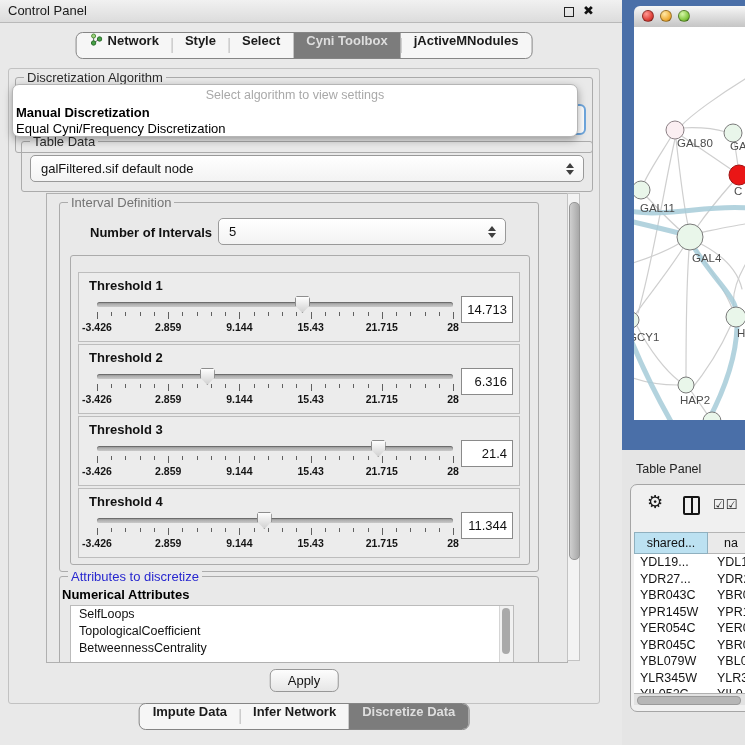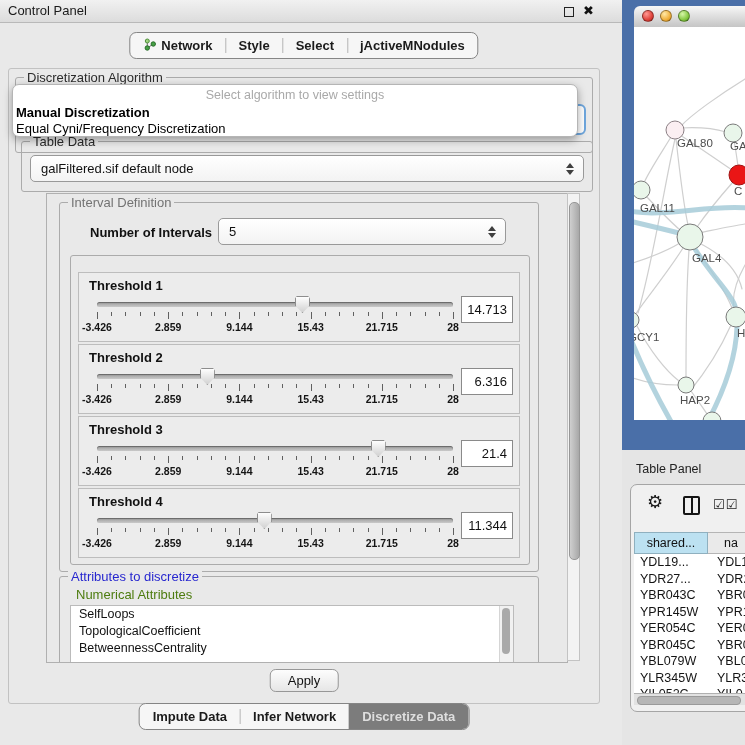--- a/index.html
+++ b/index.html
@@ -13,21 +13,21 @@
   .titlebar{position:absolute;left:0;top:0;width:622px;height:22px;
     background:linear-gradient(#f1f1f1,#dcdcdc);border-bottom:1px solid #b9b9b9;}
   .titlebar .t{position:absolute;left:8px;top:3px;font-size:13px;color:#1a1a1a;}
   .win-float{position:absolute;left:564px;top:7px;width:8px;height:8px;border:1.5px solid #222;background:transparent;}
   .win-close{position:absolute;left:583px;top:3px;font-size:13px;font-weight:bold;color:#111;}
 
   .tabbar{position:absolute;display:flex;align-items:stretch;height:25px;
     background:#f6f6f6;border:1.5px solid #858585;border-radius:7px;overflow:hidden;}
   .tabbar.top{top:32px;left:304px;transform:translateX(-50%);}
   .tabbar.bottom{top:703px;left:304px;transform:translateX(-50%);}
-  .tab{display:flex;align-items:center;gap:5px;padding:0 13px;font-size:13px;font-weight:bold;color:#1b1b1b;position:relative;white-space:nowrap;}
+  .tab{display:flex;gap:5px;padding:0 13px;font-size:13px;font-weight:bold;color:#1b1b1b;position:relative;white-space:nowrap;}
   .tab+.tab::before{content:"";position:absolute;left:0;top:5px;bottom:5px;width:1px;background:#b5b5b5;}
   .tab.selected{background:#7c7c7c;color:#dedede;}
   .tab.selected::before{display:none;}
 
   .content-frame{position:absolute;left:8px;top:68px;width:590px;height:634px;
     border:1px solid #c2c2c2;border-radius:3px;background:#e9e9e9;}
 
   .group{position:absolute;border:1px solid #ababab;border-radius:3px;}
   .glabel{position:absolute;top:-8px;left:8px;background:#e9e9e9;padding:0 3px;font-size:13px;color:#2b2b2b;white-space:nowrap;}
   .glabel.green{color:#737373;}
@@ -77,21 +77,21 @@
   .tick{position:absolute;width:1px;background:#606060;top:0;}
   .tick.minor{height:4px;}
   .tick.major{height:7px;}
   .tlabels{position:absolute;left:18px;top:48px;width:356px;height:12px;}
   .tlx{position:absolute;transform:translateX(-50%);font-size:10.5px;font-weight:bold;color:#151515;white-space:nowrap;}
   .vbox{position:absolute;right:6px;top:23px;width:52px;height:27px;background:#fff;
     border:1px solid #8a8a8a;display:flex;align-items:center;justify-content:flex-end;
     padding-right:5px;box-sizing:border-box;font-size:13px;color:#111;}
 
   .attr-group{left:12px;top:382px;width:478px;height:140px;}
-  .numattr{position:absolute;left:16px;top:10px;font-size:13px;font-weight:normal;color:#4d7c0f;}
+  .numattr{position:absolute;left:2px;top:10px;font-size:13px;font-weight:bold;color:#000000;}
   .attr-list{position:absolute;left:10px;top:28px;width:442px;height:104px;background:#fff;border:1px solid #bbb;overflow:hidden;}
   .attr-item{font-size:12.5px;color:#111;padding-left:8px;height:17px;line-height:17px;white-space:nowrap;}
   .attr-scroll{position:absolute;right:0;top:0;width:13px;bottom:0;background:#f1f1f1;border-left:1px solid #d5d5d5;}
   .attr-scroll .thumb{position:absolute;left:2px;top:2px;width:8px;height:46px;border-radius:4px;background:#a9a9a9;}
 
   .apply-btn{position:absolute;left:50%;transform:translateX(-50%);top:600px;height:23px;
     padding:0 17px;font-size:13px;color:#111;background:linear-gradient(#fdfdfd,#e6e6e6);
     border:1px solid #979797;border-radius:6px;font-family:inherit;}
 
   
@@ -142,20 +142,23 @@
           <circle cx="4" cy="10" r="2.2" fill="#46a046" stroke="#2d6e2d"></circle>
           <circle cx="10" cy="6" r="2.2" fill="#46a046" stroke="#2d6e2d"></circle>
         </svg></span>
       <span>Network</span>
     </div>
     <div class="tab">
       <span>Style</span>
     </div>
     <div class="tab">
       <span>Select</span>
+    </div>
+    <div class="tab selected">
+      <span>Cyni Toolbox</span>
     </div>
     <div class="tab">
       <span>jActiveMNodules</span>
     </div>
   </div>
 
 <div class="content-frame">
 
   <div class="group algo-group">
     <span class="glabel">Discretization Algorithm</span>

